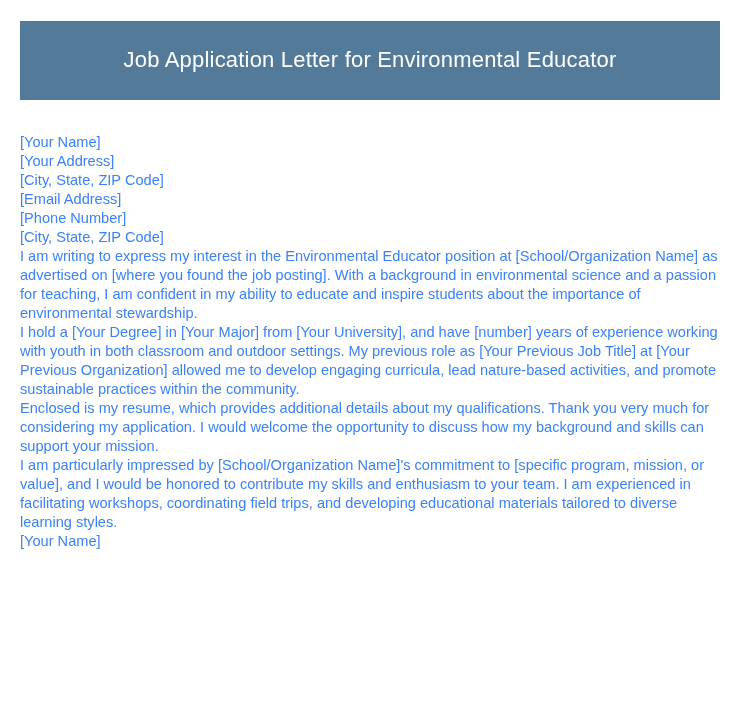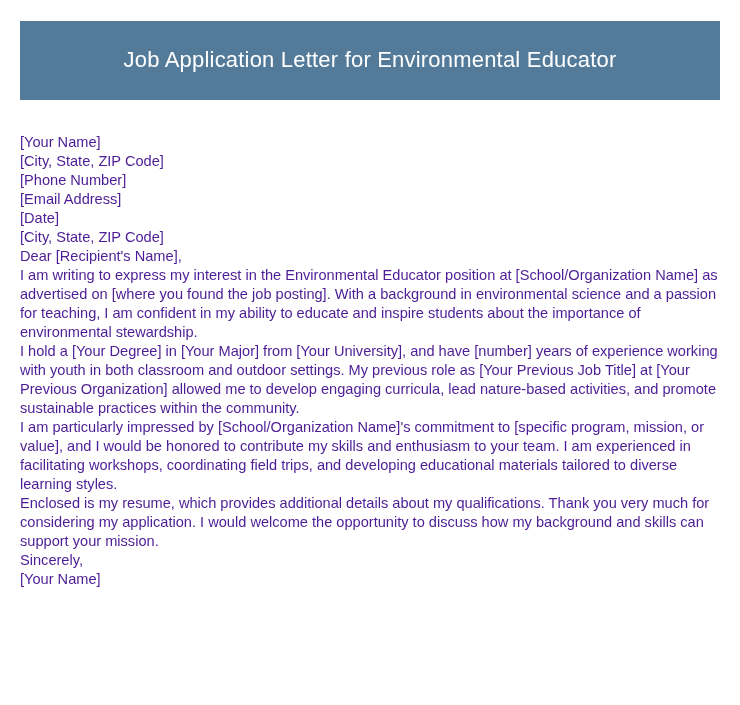--- a/index.html
+++ b/index.html
@@ -42,21 +42,21 @@
     white-space: nowrap;
   }
   .letter-body {
     position: absolute;
     left: 20px;
     top: 133px;
     width: 700px;
   }
   .letter-line,
   .letter-paragraph {
-    color: #4c1d95;
+    color: #3b82f6;
     font-family: "Liberation Sans", sans-serif;
     font-size: 14.6px;
     line-height: 19px;
     margin: 0;
     padding: 0;
     text-align: left;
     word-wrap: break-word;
   }
   .letter-paragraph {
     max-width: 700px;
@@ -68,35 +68,33 @@
 <div class="page">
 
   <div class="header-banner">
     <div class="header-title">Job Application Letter for Environmental Educator</div>
   </div>
 
   <div class="letter-body">
 
     <div>
       <div class="letter-line">[Your Name]</div>
+      <div class="letter-line">[Your Address]</div>
       <div class="letter-line">[City, State, ZIP Code]</div>
+      <div class="letter-line">[Email Address]</div>
       <div class="letter-line">[Phone Number]</div>
-      <div class="letter-line">[Email Address]</div>
-      <div class="letter-line">[Date]</div>
     </div>
 
     <div>
       <div class="letter-line">[City, State, ZIP Code]</div>
     </div>
 
-    <div class="letter-line">Dear [Recipient's Name],</div>
 
     <p class="letter-paragraph">I am writing to express my interest in the Environmental Educator position at [School/Organization Name] as advertised on [where you found the job posting]. With a background in environmental science and a passion for teaching, I am confident in my ability to educate and inspire students about the importance of environmental stewardship.</p>
     <p class="letter-paragraph">I hold a [Your Degree] in [Your Major] from [Your University], and have [number] years of experience working with youth in both classroom and outdoor settings. My previous role as [Your Previous Job Title] at [Your Previous Organization] allowed me to develop engaging curricula, lead nature-based activities, and promote sustainable practices within the community.</p>
+    <p class="letter-paragraph">Enclosed is my resume, which provides additional details about my qualifications. Thank you very much for considering my application. I would welcome the opportunity to discuss how my background and skills can support your mission.</p>
     <p class="letter-paragraph">I am particularly impressed by [School/Organization Name]'s commitment to [specific program, mission, or value], and I would be honored to contribute my skills and enthusiasm to your team. I am experienced in facilitating workshops, coordinating field trips, and developing educational materials tailored to diverse learning styles.</p>
-    <p class="letter-paragraph">Enclosed is my resume, which provides additional details about my qualifications. Thank you very much for considering my application. I would welcome the opportunity to discuss how my background and skills can support your mission.</p>
 
-    <div class="letter-line">Sincerely,</div>
     <div class="letter-line">[Your Name]</div>
 
   </div>
 
 </div>
 
 </body></html>

